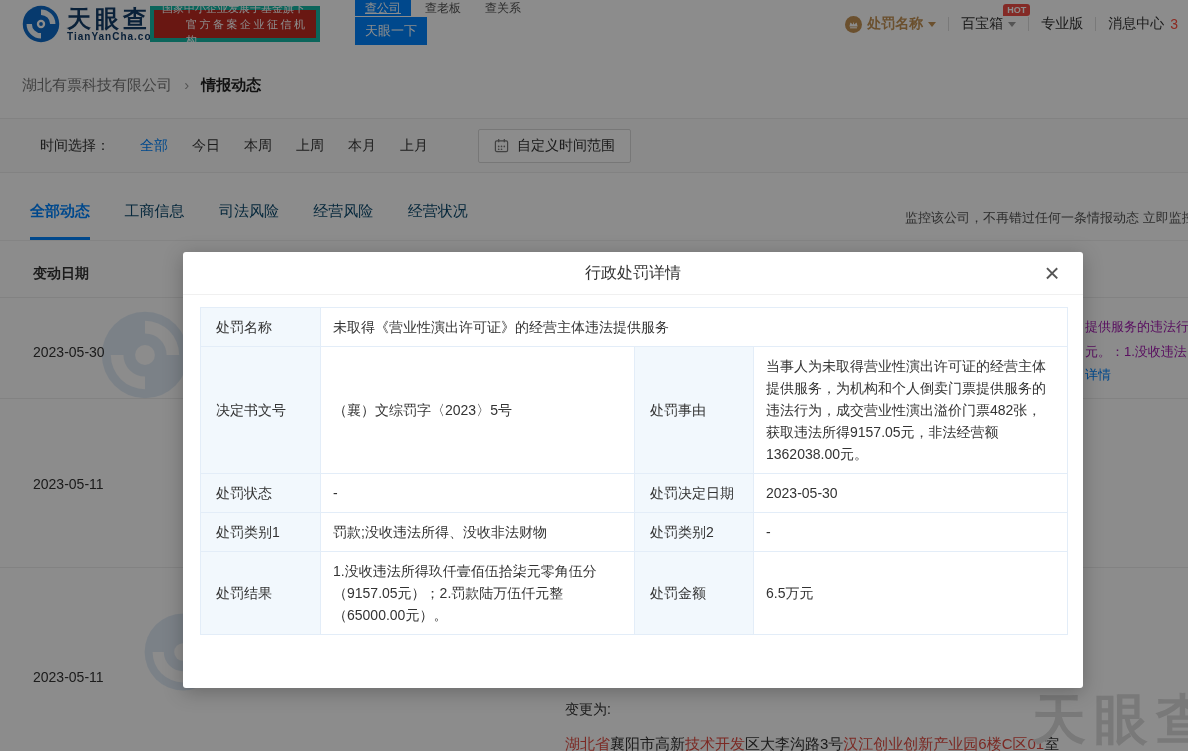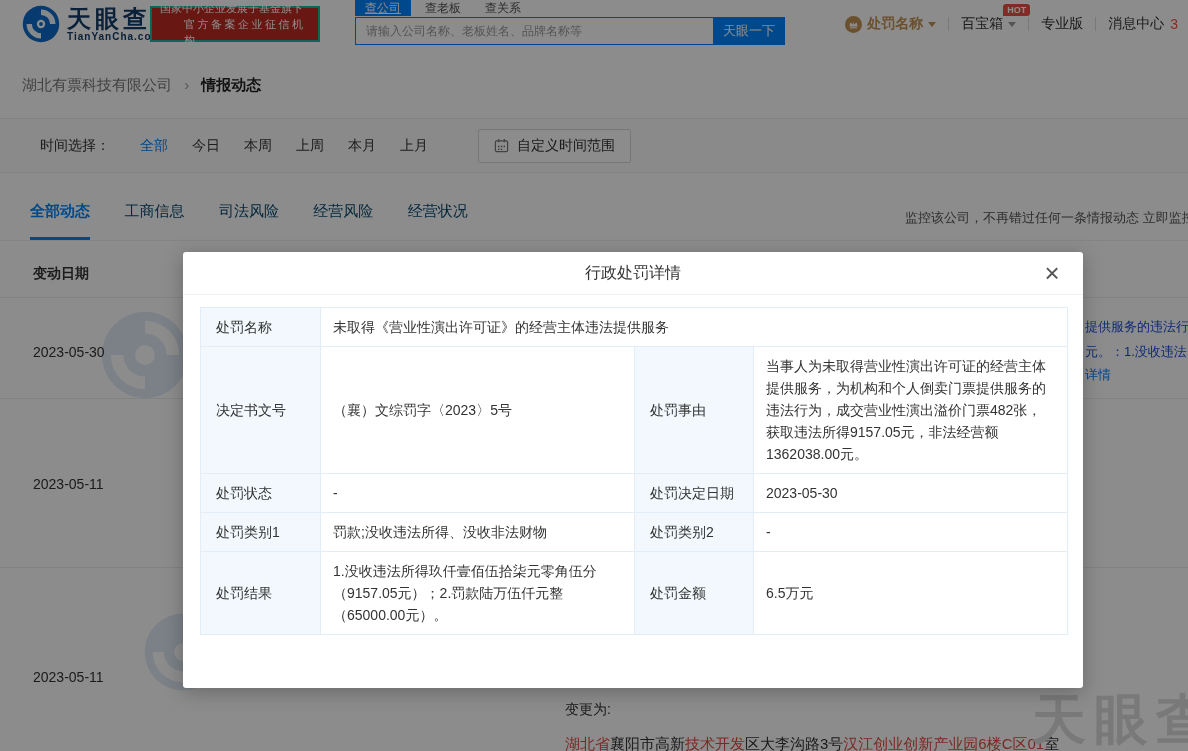--- a/index.html
+++ b/index.html
@@ -11,21 +11,21 @@
   
   .header { position:absolute; top:0; left:0; width:1188px; height:48px; background:#fff; }
   .logo { position:absolute; left:22px; top:5px; display:flex; align-items:center; gap:7px; cursor:pointer; }
   .logo-swirl { width:38px; height:38px; }
   .logo-txt .brand { font-size:24px; font-weight:bold; color:#133c68; letter-spacing:4px; line-height:24px; }
   .logo-txt .domain { font-size:10px; font-weight:bold; color:#133c68; letter-spacing:1px; }
   .gov-badge {
     position:absolute; left:150px; top:6px; width:170px; height:36px;
     background:#bf2a21; color:#fff; font-size:11px; line-height:16px;
     display:flex; flex-direction:column; justify-content:center; padding:0 8px;
-    border:2px solid #14b8a6;
+    border:4px solid #14b8a6;
   }
   .gov-badge .l2 { letter-spacing:2.5px;margin-left:24px; }
   
   .search { position:absolute; left:355px; top:0; width:430px; }
   .search-tabs { display:flex; gap:4px; height:16px; font-size:12px; }
   .search-tab { padding:0 10px; line-height:16px; color:#555; cursor:pointer; }
   .search-tab.active { background:#0084ff; color:#fff;text-decoration:underline; }
   .search-bar { display:flex; margin-top:1px; }
   .search-input {
     width:358px; height:28px; border:1px solid #0084ff; border-right:none;
@@ -71,21 +71,21 @@
   .tabs-row { position:absolute; left:0; top:196px; width:1188px; height:45px; border-bottom:1px solid #f0f0f0; }
   .tab { position:relative; display:inline-block; margin-left:30px; font-size:15px; color:#0c4a6e; cursor:pointer; height:44px; line-height:30px; }
   .tab.active { color:#0084ff; font-weight:bold; }
   .tab.active::after { content:""; position:absolute; left:0; right:0; bottom:0; height:3px; background:#0084ff; }
   .monitor-tip { position:absolute; left:905px; top:13px; font-size:13px; color:#555; white-space:nowrap; }
   .monitor-action { color:#555; cursor:pointer; }
   
   .list-header { position:absolute; left:33px; top:265px; font-size:14px; font-weight:bold; color:#333; }
   .hline { position:absolute; left:0; width:1188px; height:0; border-top:1px solid #ededed; }
   .row-date { position:absolute; left:33px; font-size:14px; color:#333; }
-  .sliver { position:absolute; left:1085px; font-size:13px; color:#1d4ed8; white-space:nowrap; }
+  .sliver { position:absolute; left:1085px; font-size:13px; color:#a21caf; white-space:nowrap; }
   .sliver.link { color:#0084ff; cursor:pointer; }
   .change-label { position:absolute; left:565px; top:701px; font-size:14px; color:#333; }
   .address { position:absolute; left:565px; top:735px; font-size:15px; color:#333; white-space:nowrap; }
   .address .hl { color:#e14c42; }
   .watermark-swirl { position:absolute; opacity:.45; }
   .watermark-text {
     position:absolute; left:1032px; top:684px; font-size:54px; font-weight:bold;
     color:#dcdcdc; letter-spacing:8px; white-space:nowrap;
   }
   
@@ -130,21 +130,20 @@
       <div class="l2">官方备案企业征信机构</div>
     </div>
 
     <div class="search">
       <div class="search-tabs">
         <div class="search-tab active">查公司</div>
         <div class="search-tab">查老板</div>
         <div class="search-tab">查关系</div>
       </div>
       <div class="search-bar">
-        <input class="search-input" type="text" placeholder="请输入公司名称、老板姓名、品牌名称等" style="">
         <button class="search-btn">天眼一下</button>
       </div>
     </div>
 
     <div class="topnav">
       <div class="nav-item vip">
         <span class="crown-dot">
           <svg width="11" height="11" viewBox="0 0 16 16">
               <path d="M2 11 L3.5 5 L7 8 L8 4 L9 8 L12.5 5 L14 11 z" fill="#fff"></path>
               <rect x="3" y="12" width="10" height="1.6" fill="#fff"></rect>

